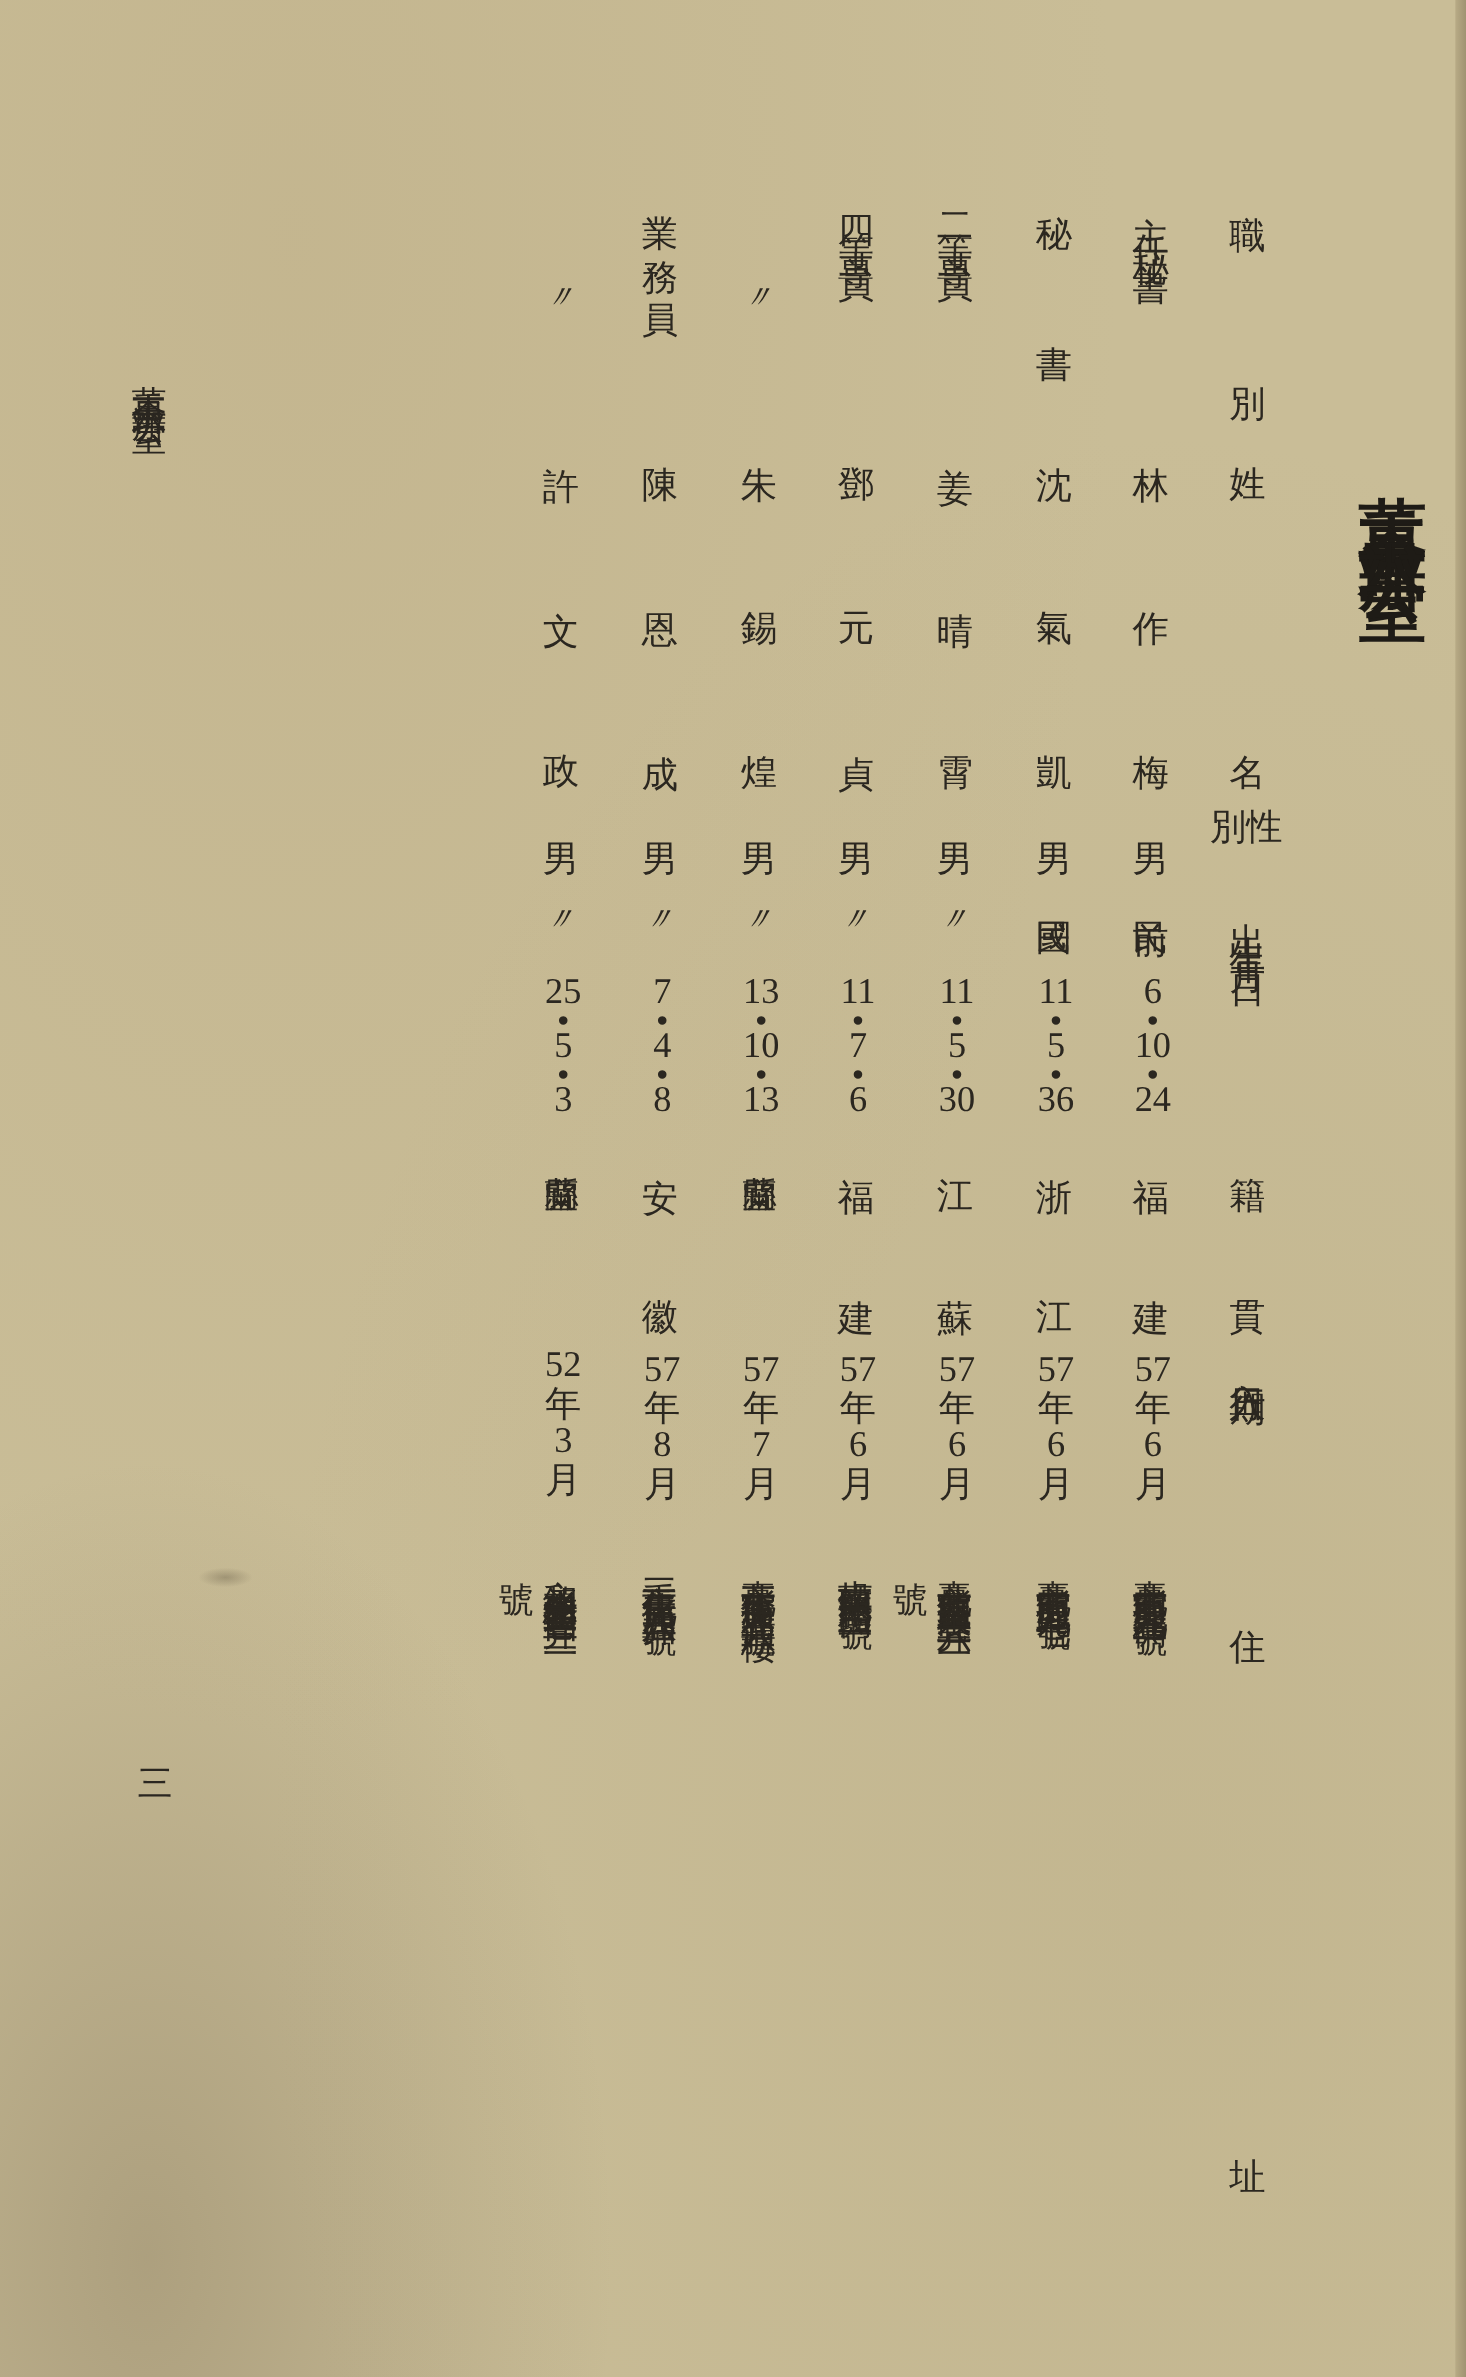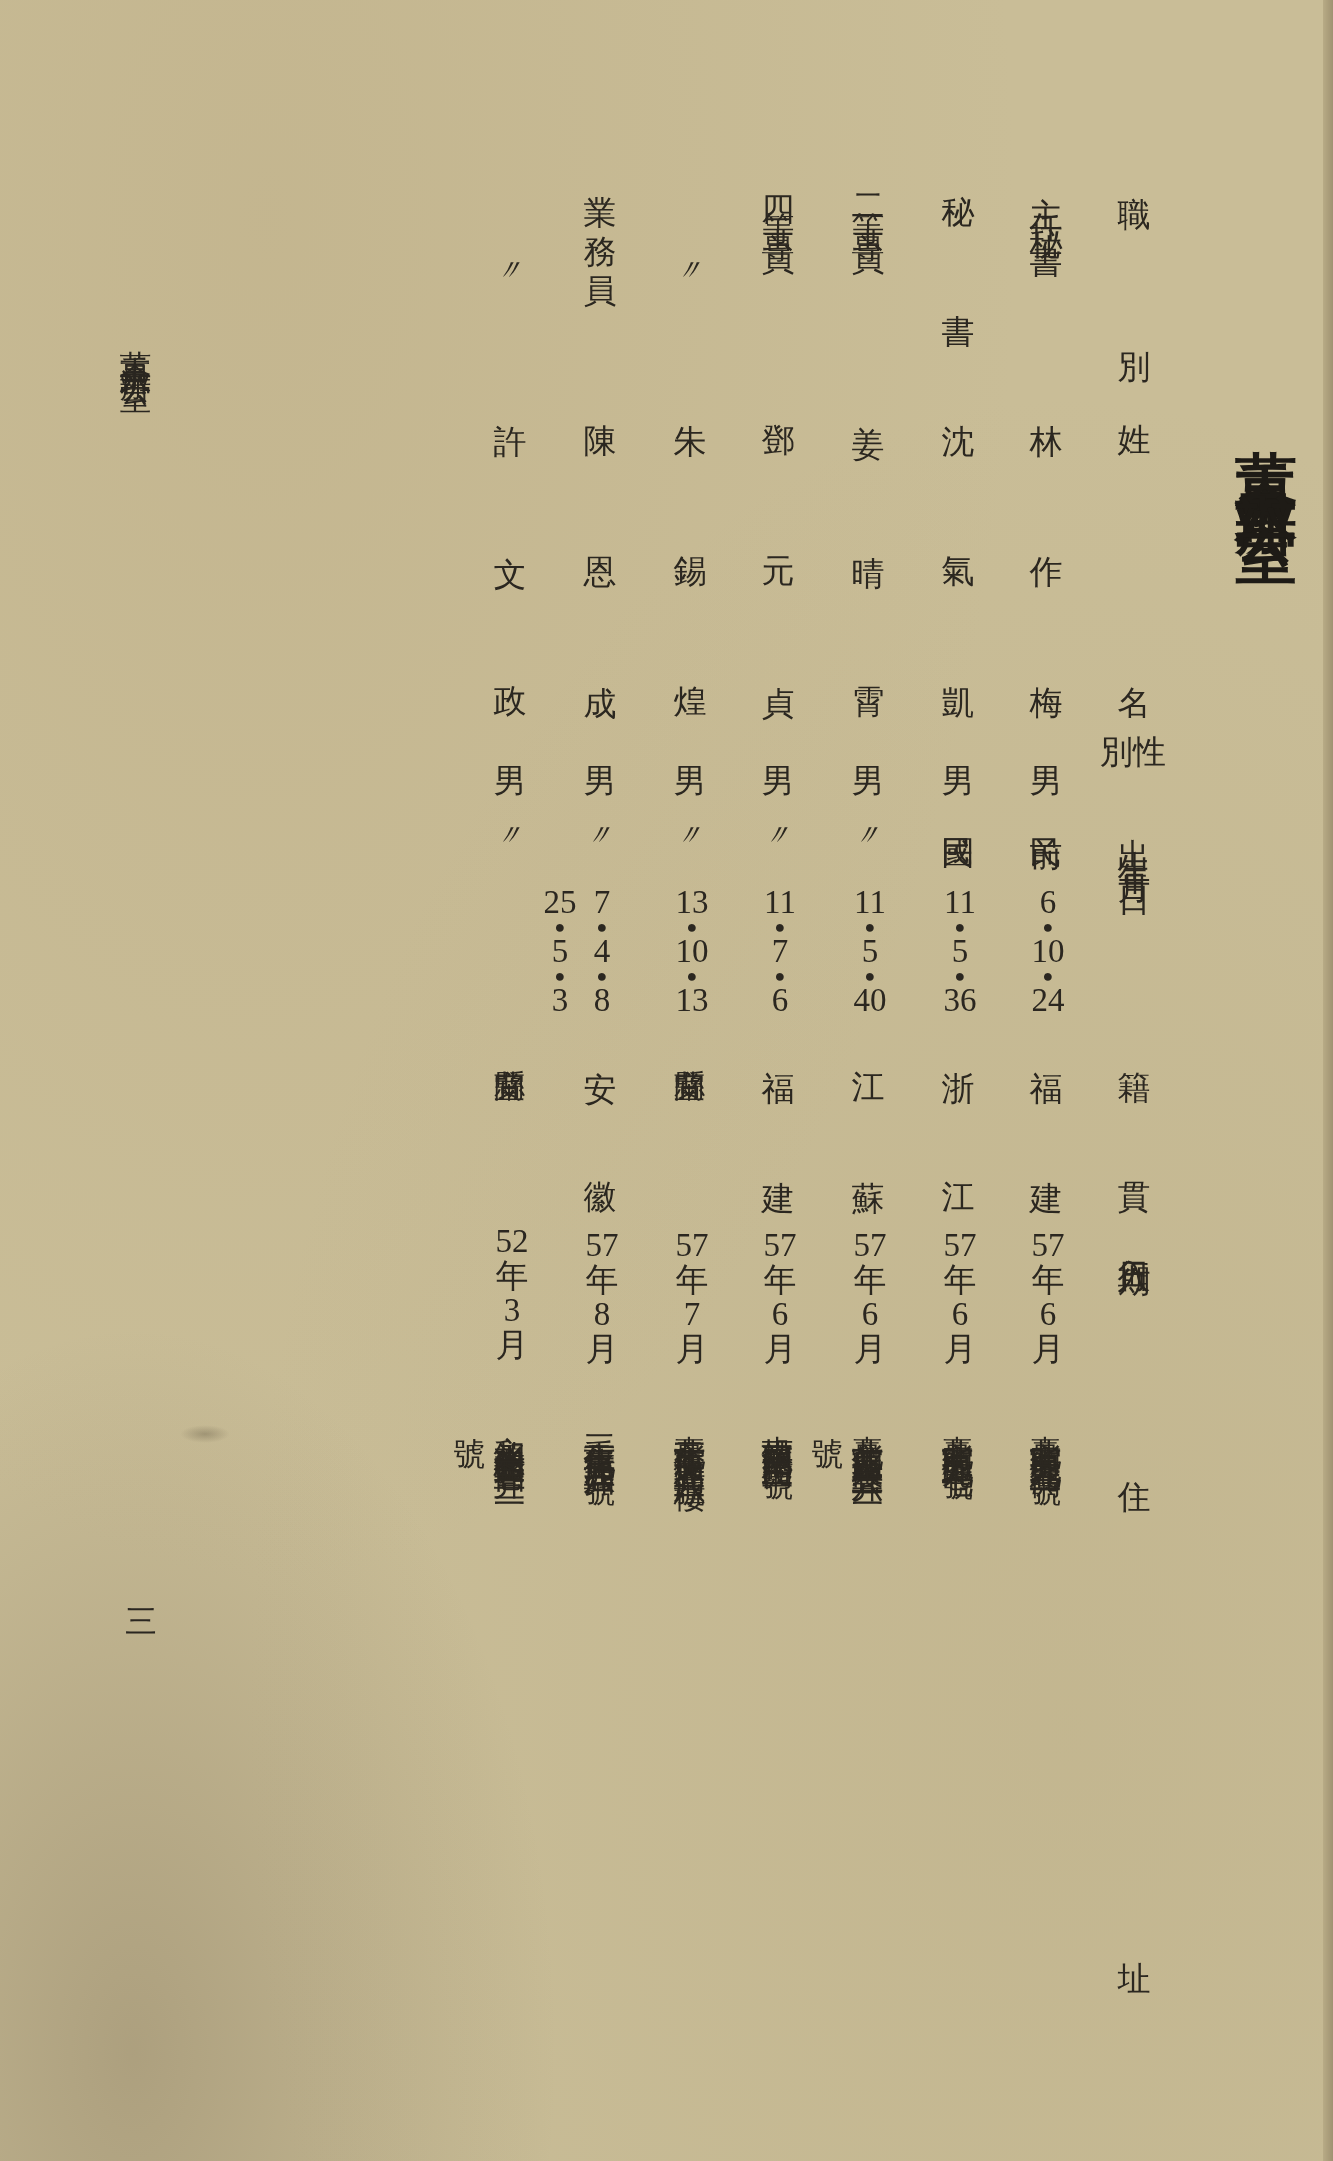--- a/index.html
+++ b/index.html
@@ -143,21 +143,21 @@
       <div class="cell" style="left: 852px; top: 398px;">姜</div>
       <div class="cell" style="left: 852px; top: 530px;">晴</div>
       <div class="cell" style="left: 852px; top: 660px;">霄</div>
       <div class="cell" style="left: 852px; top: 740px;">男</div>
       <div class="ditto" style="left: 854px; top: 815px;">〃</div>
       <div class="datebox" style="left: 846px; top: 885px; width: 48px;">
         <span>11</span>
         <span class="dot">●</span>
         <span>5</span>
         <span class="dot">●</span>
-        <span>40</span>
+        <span>30</span>
       </div>
       <div class="cell" style="left: 852px; top: 1045px;">江</div>
       <div class="cell" style="left: 852px; top: 1155px;">蘇</div>
       <div class="datebox" style="left: 846px; top: 1228px; width: 48px;">
         <span>57</span>
         <span class="cjk">年</span>
         <span>6</span>
         <span class="cjk">月</span>
       </div>
       <div class="cell addr" style="left: 852px; top: 1410px;">臺北市信義路四段二巷三六弄二～一</div>
@@ -234,21 +234,21 @@
       </div>
       <div class="cell addr" style="left: 584px; top: 1410px;">三重市仁化街三一巷八弄四一號</div>
     </div>
     <div>
       <div class="ditto" style="left: 496px; top: 250px;">〃</div>
       <div class="cell" style="left: 494px; top: 398px;">許</div>
       <div class="cell" style="left: 494px; top: 530px;">文</div>
       <div class="cell" style="left: 494px; top: 660px;">政</div>
       <div class="cell" style="left: 494px; top: 740px;">男</div>
       <div class="ditto" style="left: 496px; top: 815px;">〃</div>
-      <div class="datebox" style="left: 488px; top: 885px; width: 48px; margin-left: 48px;">
+      <div class="datebox" style="left: 488px; top: 885px; width: 48px;">
         <span>25</span>
         <span class="dot">●</span>
         <span>5</span>
         <span class="dot">●</span>
         <span>3</span>
       </div>
       <div class="cell" style="left: 494px; top: 1045px;;font-size:31px">宜蘭縣</div>
       <div class="datebox" style="left: 488px; top: 1224px; width: 48px;">
         <span>52</span>
         <span class="cjk">年</span>

